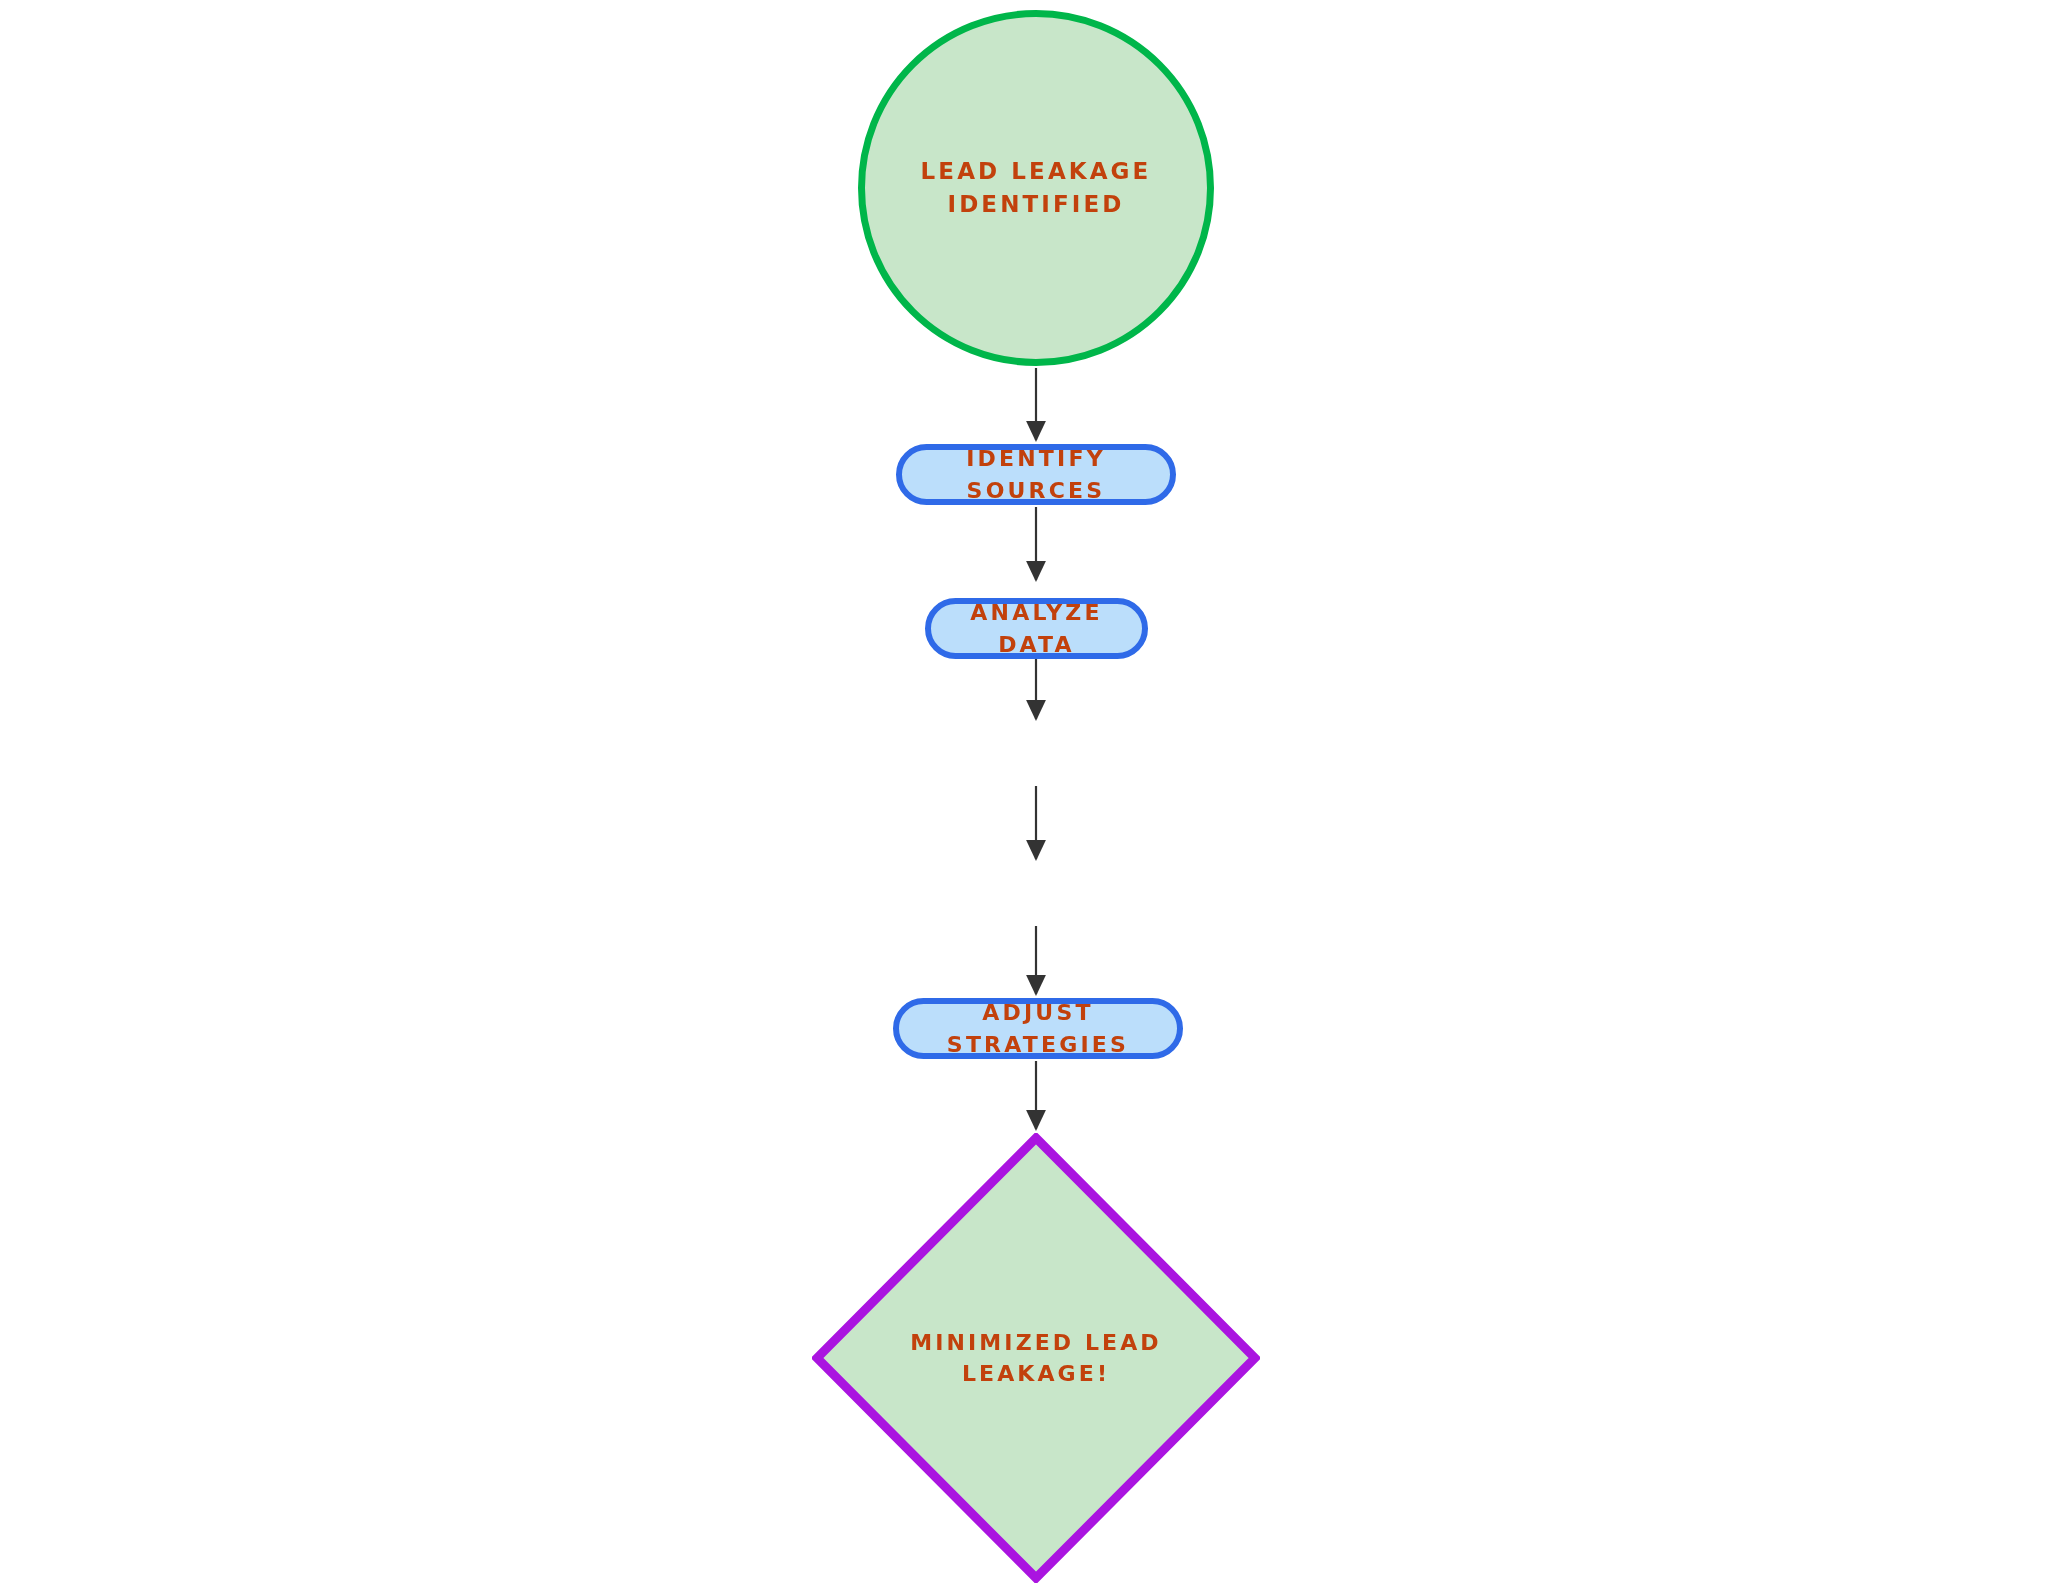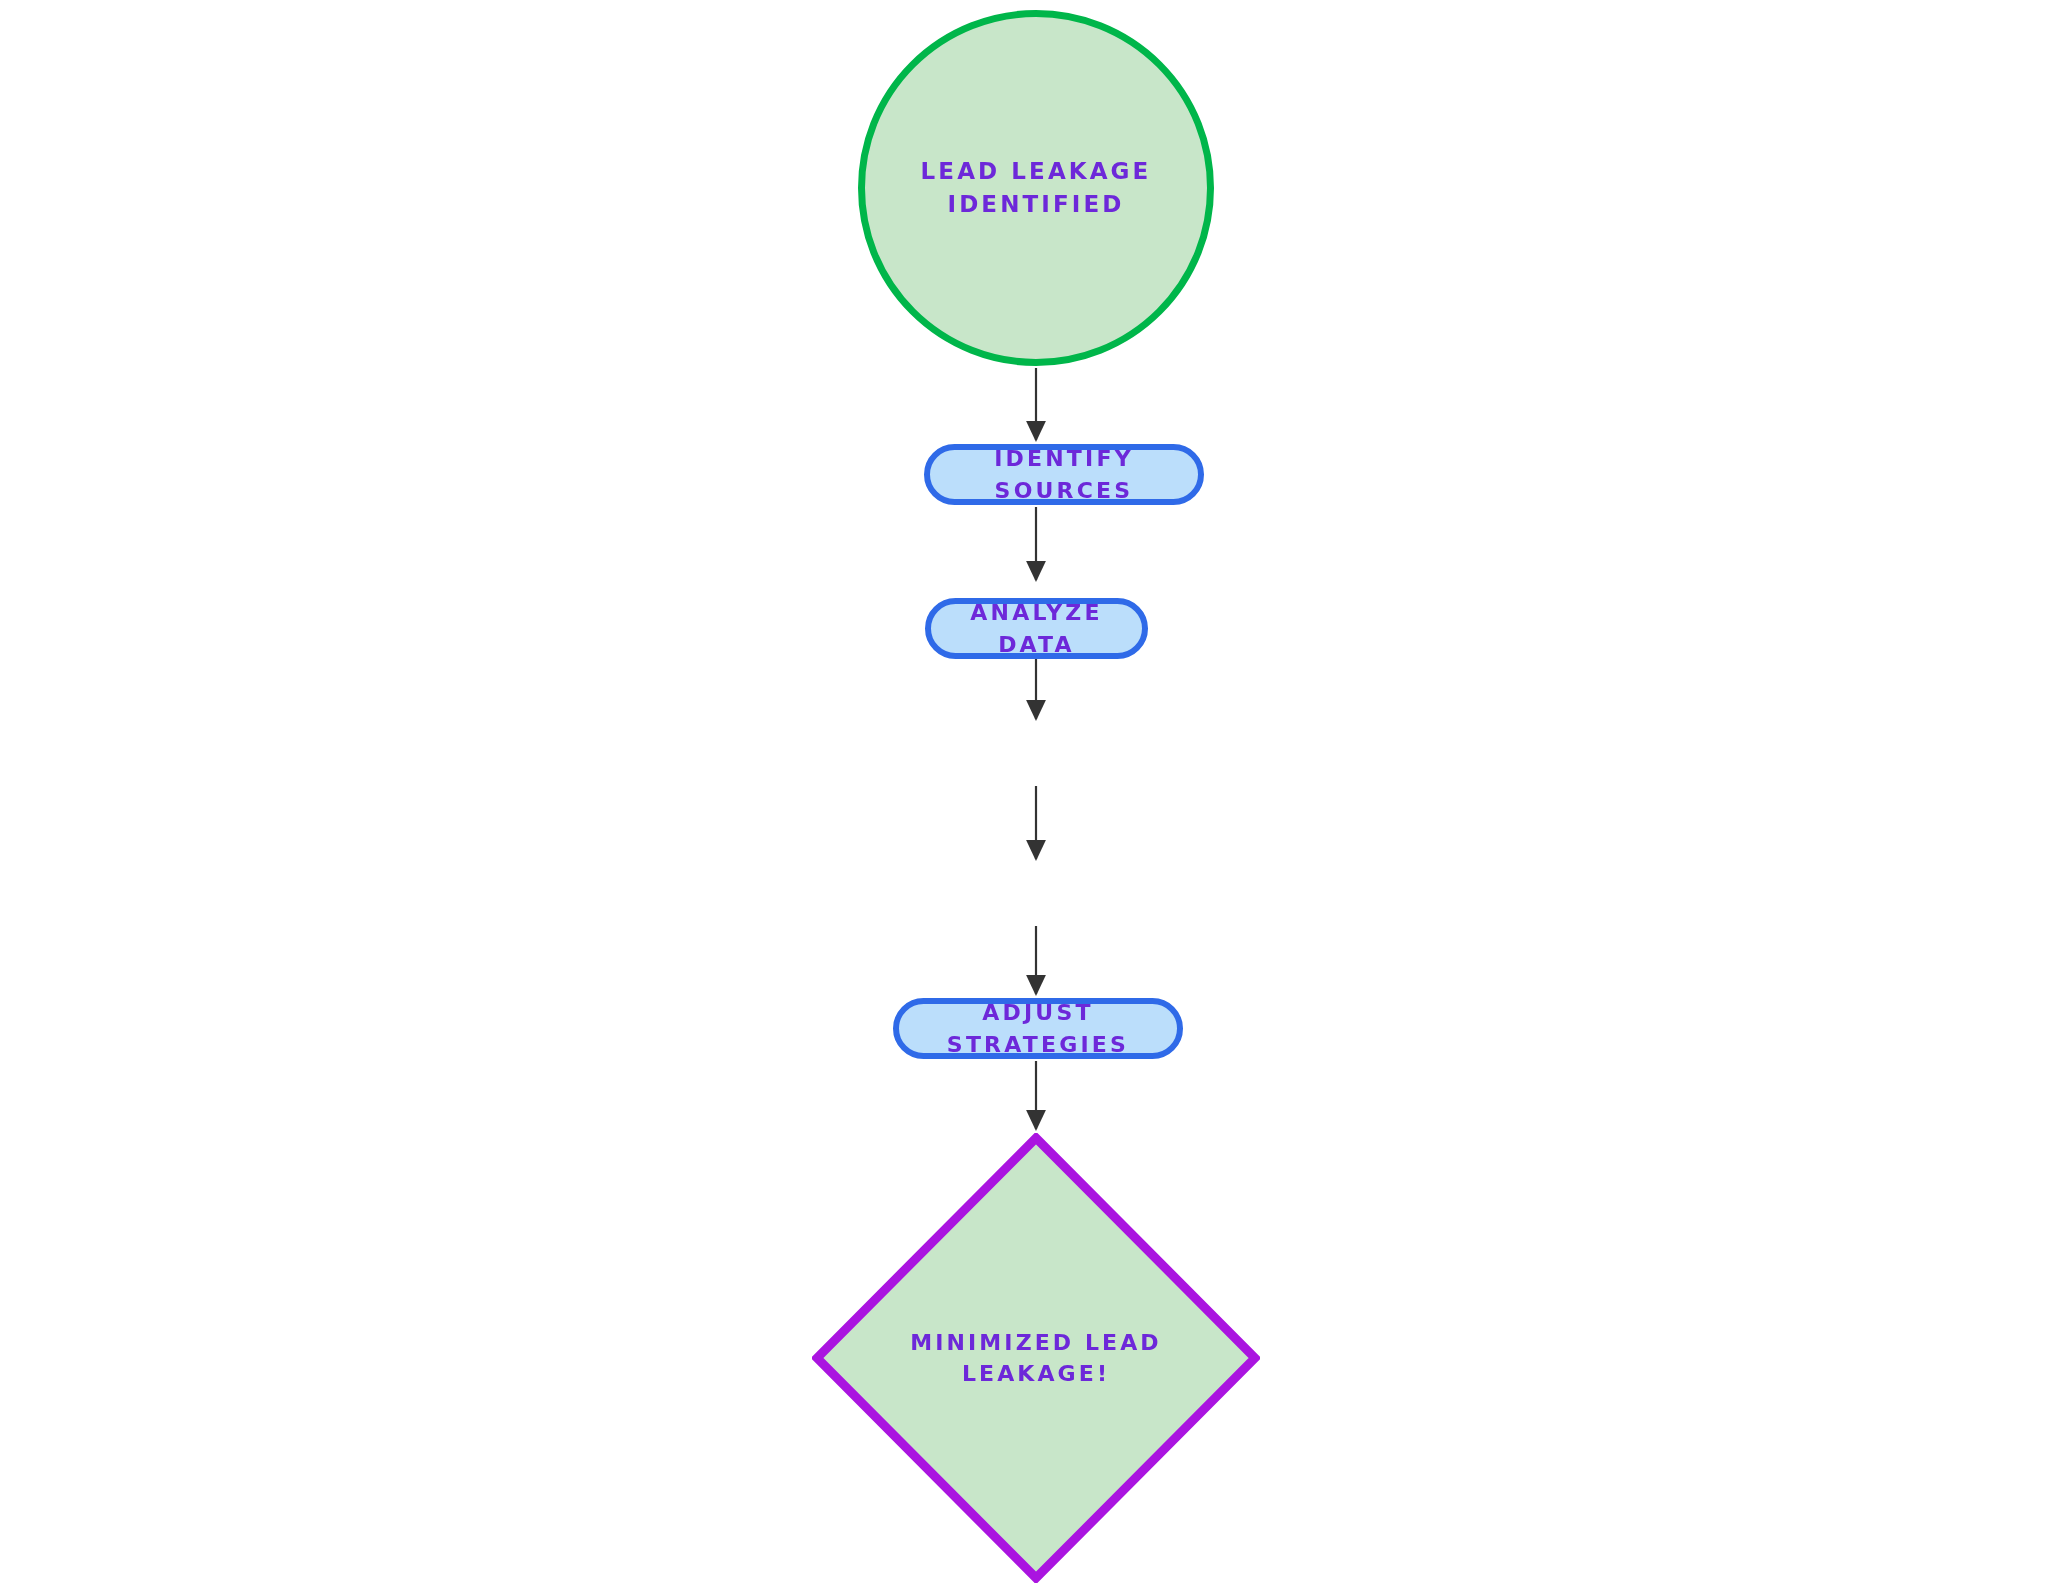--- a/index.html
+++ b/index.html
@@ -30,21 +30,21 @@
   .node {
     position: absolute;
     box-sizing: border-box;
     display: flex;
     align-items: center;
     justify-content: center;
     text-align: center;
   }
   .node-label {
     font-family: "DejaVu Sans", sans-serif;
-    color: #6d28d9;
+    color: #c2410c;
     font-weight: 600;
     text-transform: uppercase;
     letter-spacing: 3.1px;
     line-height: 1.42;
     white-space: pre-line;
     user-select: none;
   }
 
   
   #node-start {
@@ -65,21 +65,21 @@
     height: 61px;
     border-radius: 31px;
     background: #bbdefb;
     border: 6px solid #2f6ae8;
   }
   .node-process .node-label {
     font-size: 22px;
     letter-spacing: 3.2px;
   }
 
-  #node-p0 { left: 924px;  top: 444px;  width: 280px; }
+  #node-p0 { left: 896px;  top: 444px;  width: 280px; }
   #node-p1 { left: 925px;  top: 598px;  width: 223px; }
   #node-p2 { left: 872px;  top: 723px;  width: 328px; }
   #node-p3 { left: 899px;  top: 863px;  width: 273px; }
   #node-p4 { left: 893px;  top: 998px;  width: 290px; }
 
   
   #node-end {
     left: 812px;
     top: 1133px;
     width: 448px;

